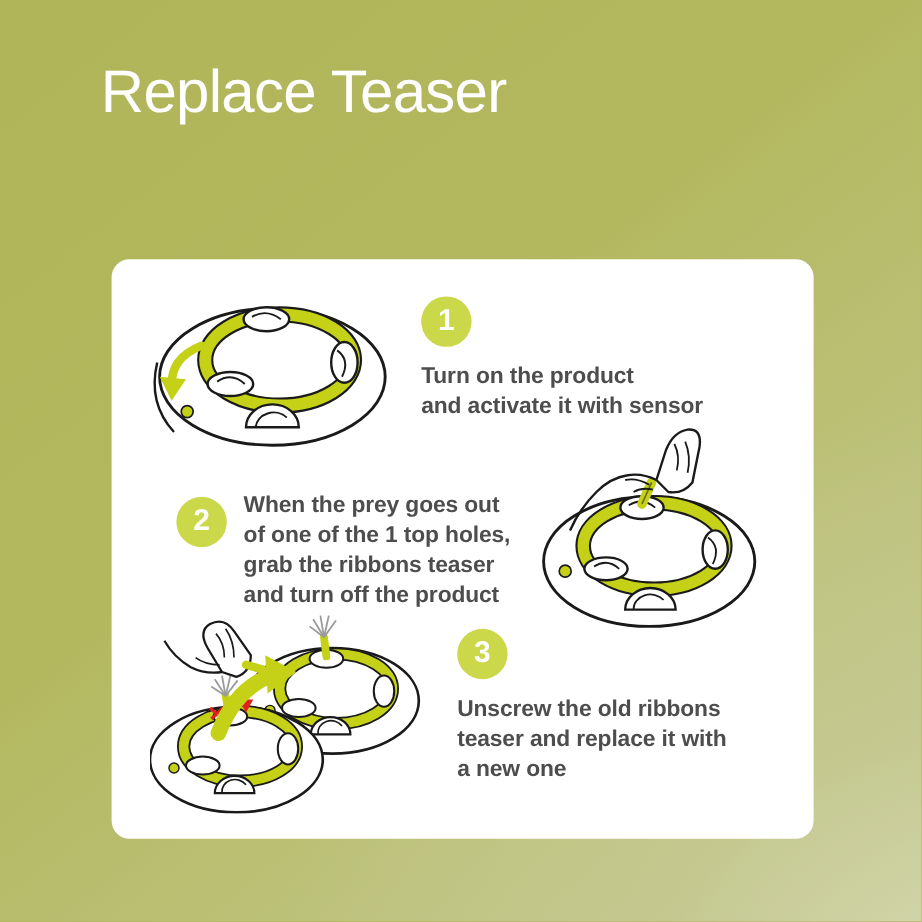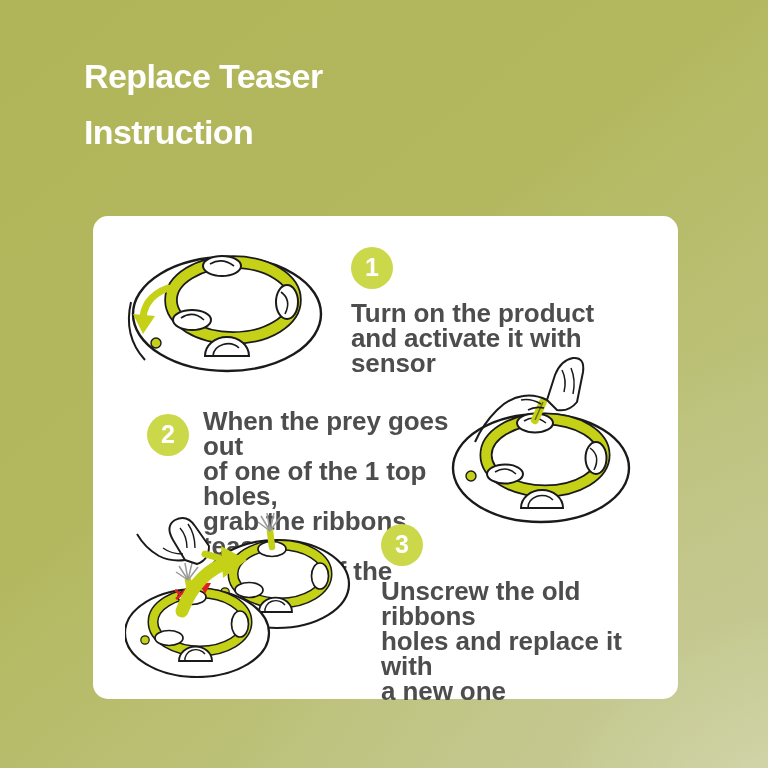--- a/index.html
+++ b/index.html
@@ -29,22 +29,22 @@
   
   .title-block {
     position: absolute;
     left: 84px;
     top: 48px;
     width: 600px;
   }
   .title-line {
     color: #ffffff;
     font-family: "Liberation Sans", sans-serif;
-    font-size: 34px;
-    font-weight: bold;
+    font-size: 50px;
+    font-weight: normal;
     line-height: 56px;
     letter-spacing: -0.6px;
     white-space: nowrap;
   }
 
   
   .card {
     position: absolute;
     left: 93px;
     top: 216px;
@@ -70,21 +70,21 @@
     align-items: center;
     justify-content: center;
     line-height: 1;
     padding-bottom: 2px;
     box-sizing: border-box;
   }
 
   .step-text {
     position: absolute;
     color: #4d4d4d;
-    font-size: 26px;
+    font-size: 19px;
     font-weight: bold;
     line-height: 25px;
     letter-spacing: -0.1px;
     white-space: pre-line;
   }
 
   .art { position: absolute; }
   .art svg { display: block; }
 
   
@@ -102,21 +102,20 @@
   #step3-text  { left: 288px; top: 363px; width: 290px; }
   #step3-art   { left: 32px;  top: 282px; }
 </style>
 </head>
 <body>
 
 <div id="poster">
 
   <div class="title-block">
     <div class="title-line">Replace Teaser</div>
-    <div class="title-line">Instruction</div>
   </div>
 
   <div class="card">
 
     <div class="step">
 
       <div class="badge" id="step1-badge">1</div>
 
       <div class="step-text" id="step1-text">Turn on the product
 and activate it with sensor</div>
@@ -213,21 +212,21 @@
           </g>
         </svg>
       </div>
     </div>
 
     <div class="step">
 
       <div class="badge" id="step3-badge">3</div>
 
       <div class="step-text" id="step3-text">Unscrew the old ribbons
-holes and replace it with
+teaser and replace it with
 a new one</div>
 
       <div class="art" id="step3-art">
         <svg width="240" height="180" viewBox="0 0 240 180">
 
           <g>
             <ellipse cx="152" cy="86" rx="72" ry="44" fill="#ffffff" stroke="#1a1a1a" stroke-width="2.2"></ellipse>
             <ellipse cx="155" cy="76" rx="47" ry="29" fill="none" stroke="#1a1a1a" stroke-width="11"></ellipse>
             <ellipse cx="155" cy="76" rx="47" ry="29" fill="none" stroke="#c5d117" stroke-width="8"></ellipse>
             <g fill="#ffffff" stroke="#1a1a1a" stroke-width="1.7">

